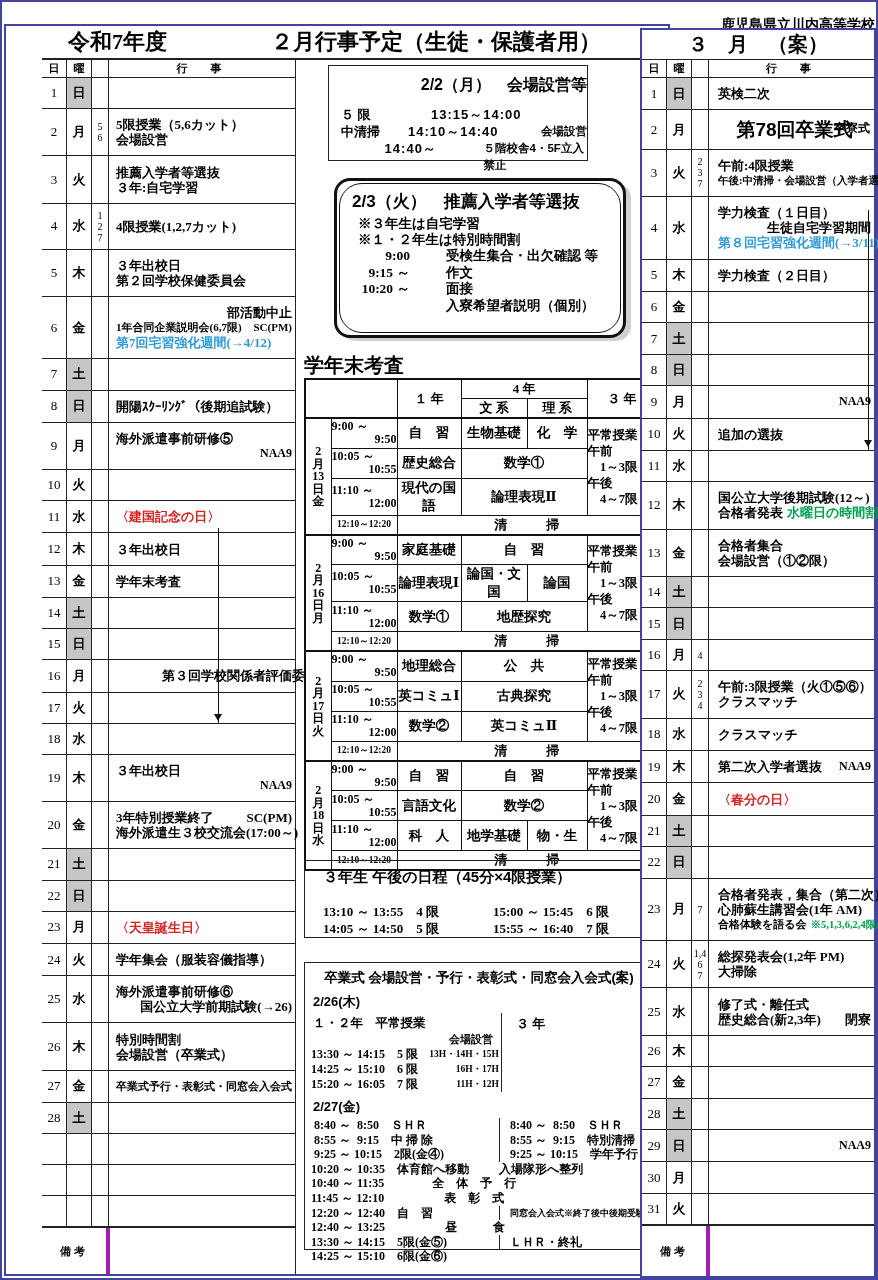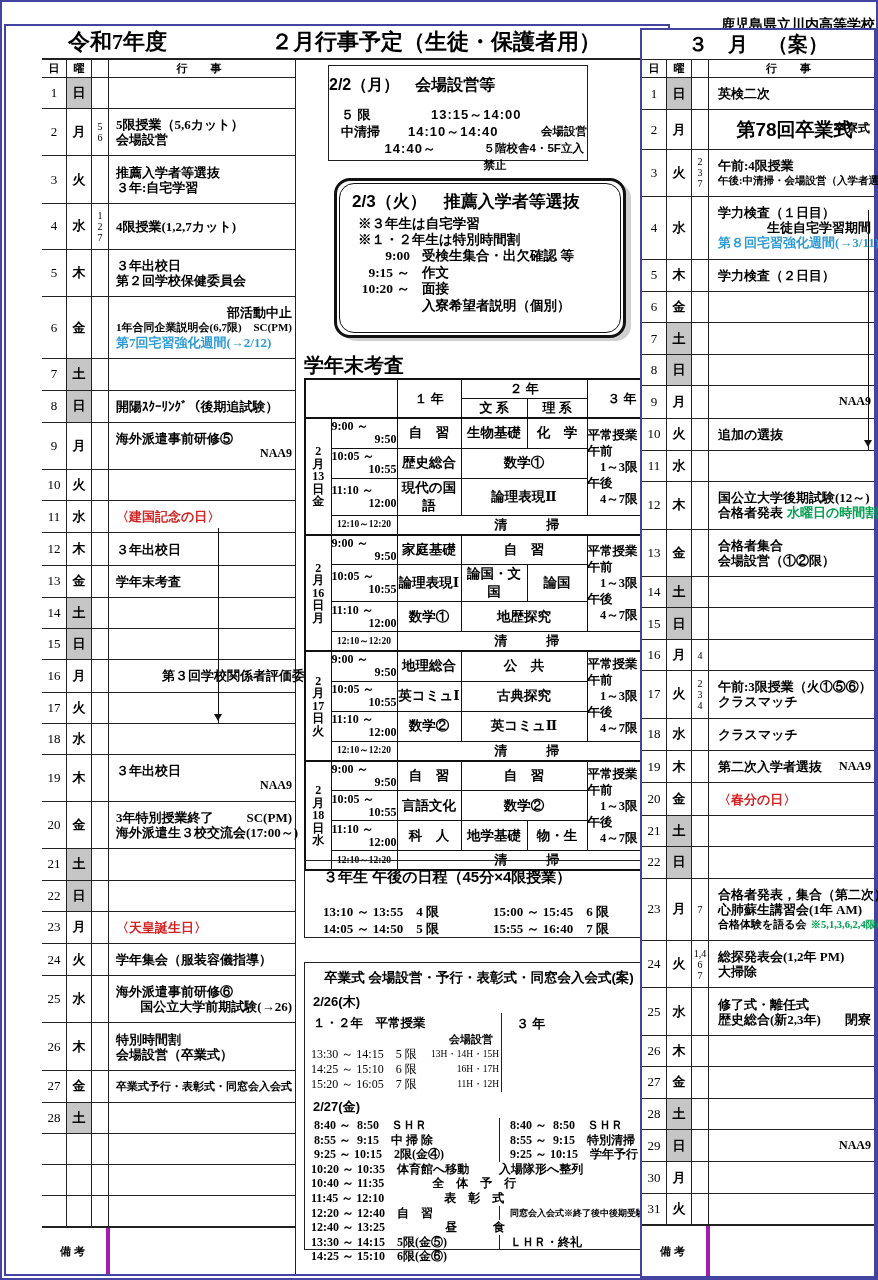--- a/index.html
+++ b/index.html
@@ -45,34 +45,34 @@
   .remark-body{flex:1;}
 
   
   .v-arrow{position:absolute;width:0;border-left:1.5px solid #111;}
   .v-arrow:after{content:'';position:absolute;bottom:-1px;left:-5px;border:4px solid transparent;border-top:7px solid #111;}
   .feb-arrow{left:176px;top:468px;height:196px;}
   .march-arrow{right:5px;top:180px;height:240px;}
 
   
   .setup-box{position:absolute;left:32px;top:5px;width:258px;height:94px;border:1.5px solid #222;font-family:"Liberation Sans","DejaVu Sans",sans-serif;}
-  .setup-title{text-align:left;font-weight:bold;font-size:16px;margin-top:9px;}
+  .setup-title{text-align:right;font-weight:bold;font-size:16px;margin-top:9px;}
   .setup-rows{margin:10px 0 0 12px;}
   .setup-row{display:flex;font-weight:bold;font-size:13px;line-height:17px;justify-content:space-between;}
   .setup-label{width:52px;}
   .setup-time{width:118px;letter-spacing:1px;}
   .setup-note{font-size:11.5px;}
 
   .sel-box{position:absolute;left:38px;top:118px;width:282px;height:150px;border:3px solid #111;border-radius:16px;padding:2px;box-shadow:6px 4px 0 -1px #cfcfcf;background:#fff;}
-  .sel-inner{width:100%;height:100%;border:1.5px solid #111;border-radius:15px;box-sizing:border-box;padding:4px 8px 0 8px;}
+  .sel-inner{width:100%;height:100%;border:1.5px solid #111;border-radius:23px;box-sizing:border-box;padding:4px 8px 0 8px;}
   .sel-title{font-family:"Liberation Sans","DejaVu Sans",sans-serif;font-weight:bold;font-size:17px;margin:2px 0 3px 4px;}
   .sel-note{font-size:13.5px;font-weight:600;line-height:16px;margin-left:10px;}
   .sel-row{display:flex;font-size:13.5px;font-weight:600;line-height:16.5px;}
   .sel-time{width:62px;text-align:right;white-space:pre;}
-  .sel-item{margin-left:12px;}
+  .sel-item{margin-left:36px;}
 
   .exam-title{position:absolute;left:8px;top:292px;font-family:"Liberation Sans","DejaVu Sans",sans-serif;font-weight:bold;font-size:20px;}
   .exam-table{position:absolute;left:8px;top:318px;border-collapse:collapse;table-layout:fixed;background:#fff;border:2px solid #111;}
   .exam-table th,.exam-table td{border:1px solid #111;padding:0;overflow:hidden;}
   .exam-table th{font-size:13px;font-weight:600;height:15px;}
   .p-row{height:30px;}
   .p-row.block-top td{border-top:2px solid #111;}
   .date-cell{font-size:12px;font-weight:600;text-align:center;line-height:12.5px;vertical-align:middle;}
   .time-cell{vertical-align:middle;padding:1px 4px;font-size:12px;font-weight:600;line-height:13px;}
   .time-cell .t1{text-align:left;}
@@ -89,21 +89,21 @@
   .aft-cell-l{width:170px;}
 
   .grad-box{position:absolute;left:8px;top:902px;width:350px;height:288px;border:1.5px solid #222;box-sizing:border-box;padding:4px 6px;}
   .grad-title{text-align:center;font-family:"Liberation Sans","DejaVu Sans",sans-serif;font-weight:bold;font-size:13.5px;margin-top:2px;}
   .grad-date{font-family:"Liberation Sans","DejaVu Sans",sans-serif;font-weight:bold;font-size:13px;margin:6px 0 2px 2px;}
   .g1-wrap{display:flex;}
   .g1-left{width:190px;flex:0 0 190px;}
   .g1-right{flex:1;border-left:1px solid #222;padding-left:14px;font-size:13px;font-weight:600;padding-top:2px;}
   .g1-head{font-size:12.5px;font-weight:600;margin:2px 0 0 2px;}
   .g1-setup-label{font-size:11px;font-weight:600;text-align:right;padding-right:8px;}
-  .g1-row{display:flex;font-size:12px;font-weight:400;line-height:15px;white-space:pre;}
+  .g1-row{display:flex;font-size:12px;font-weight:700;line-height:15px;white-space:pre;}
   .g1-setup{margin-left:auto;font-size:9.5px;padding-right:2px;align-self:center;}
   .g2-rows{margin-top:1px;}
   .g2-row{display:flex;font-size:12px;font-weight:600;line-height:14.6px;white-space:pre;}
   .g2-l{width:188px;flex:0 0 188px;}
   .g2-r{flex:1;min-width:0;}
   .g2-r.divline{border-left:1.2px solid #222;padding-left:10px;}
   .g2-r.rsmall{font-size:9px;}
   .g2-span{display:block;}
 
   
@@ -203,21 +203,21 @@
               <div class="c-pd"></div>
               <div class="c-ev">
                 <div class="ev-line">
                   <span class="ev-r">部活動中止</span>
                 </div>
                 <div class="ev-line sm">
                   <span class="ev-l">1年合同企業説明会(6,7限)</span>
                   <span class="ev-r">SC(PM)</span>
                 </div>
                 <div class="ev-line blue">
-                  <span class="ev-l">第7回宅習強化週間(→2/12)</span>
+                  <span class="ev-l">第7回宅習強化週間(→4/12)</span>
                 </div>
               </div>
             </div>
             <div class="cal-row">
               <div class="c-day">7</div>
               <div class="c-wd shaded">土</div>
               <div class="c-pd"></div>
               <div class="c-ev"></div>
             </div>
             <div class="cal-row">
@@ -498,21 +498,21 @@
               <col style="width:66px">
               <col style="width:64px">
             <col style="width:66px">
               <col style="width:60px">
               <col style="width:70px">
           </colgroup>
           <thead>
             <tr>
               <th colspan="2" rowspan="2"></th>
               <th rowspan="2">１ 年</th>
-              <th colspan="2">２ 年</th>
+              <th colspan="2">4 年</th>
               <th rowspan="2">３ 年</th>
             </tr>
             <tr>
               <th>文 系</th>
               <th>理 系</th>
             </tr>
           </thead>
           <tbody id="exam-tbody">
               <tr class="p-row block-top">
                 <td class="date-cell" rowspan="4">

